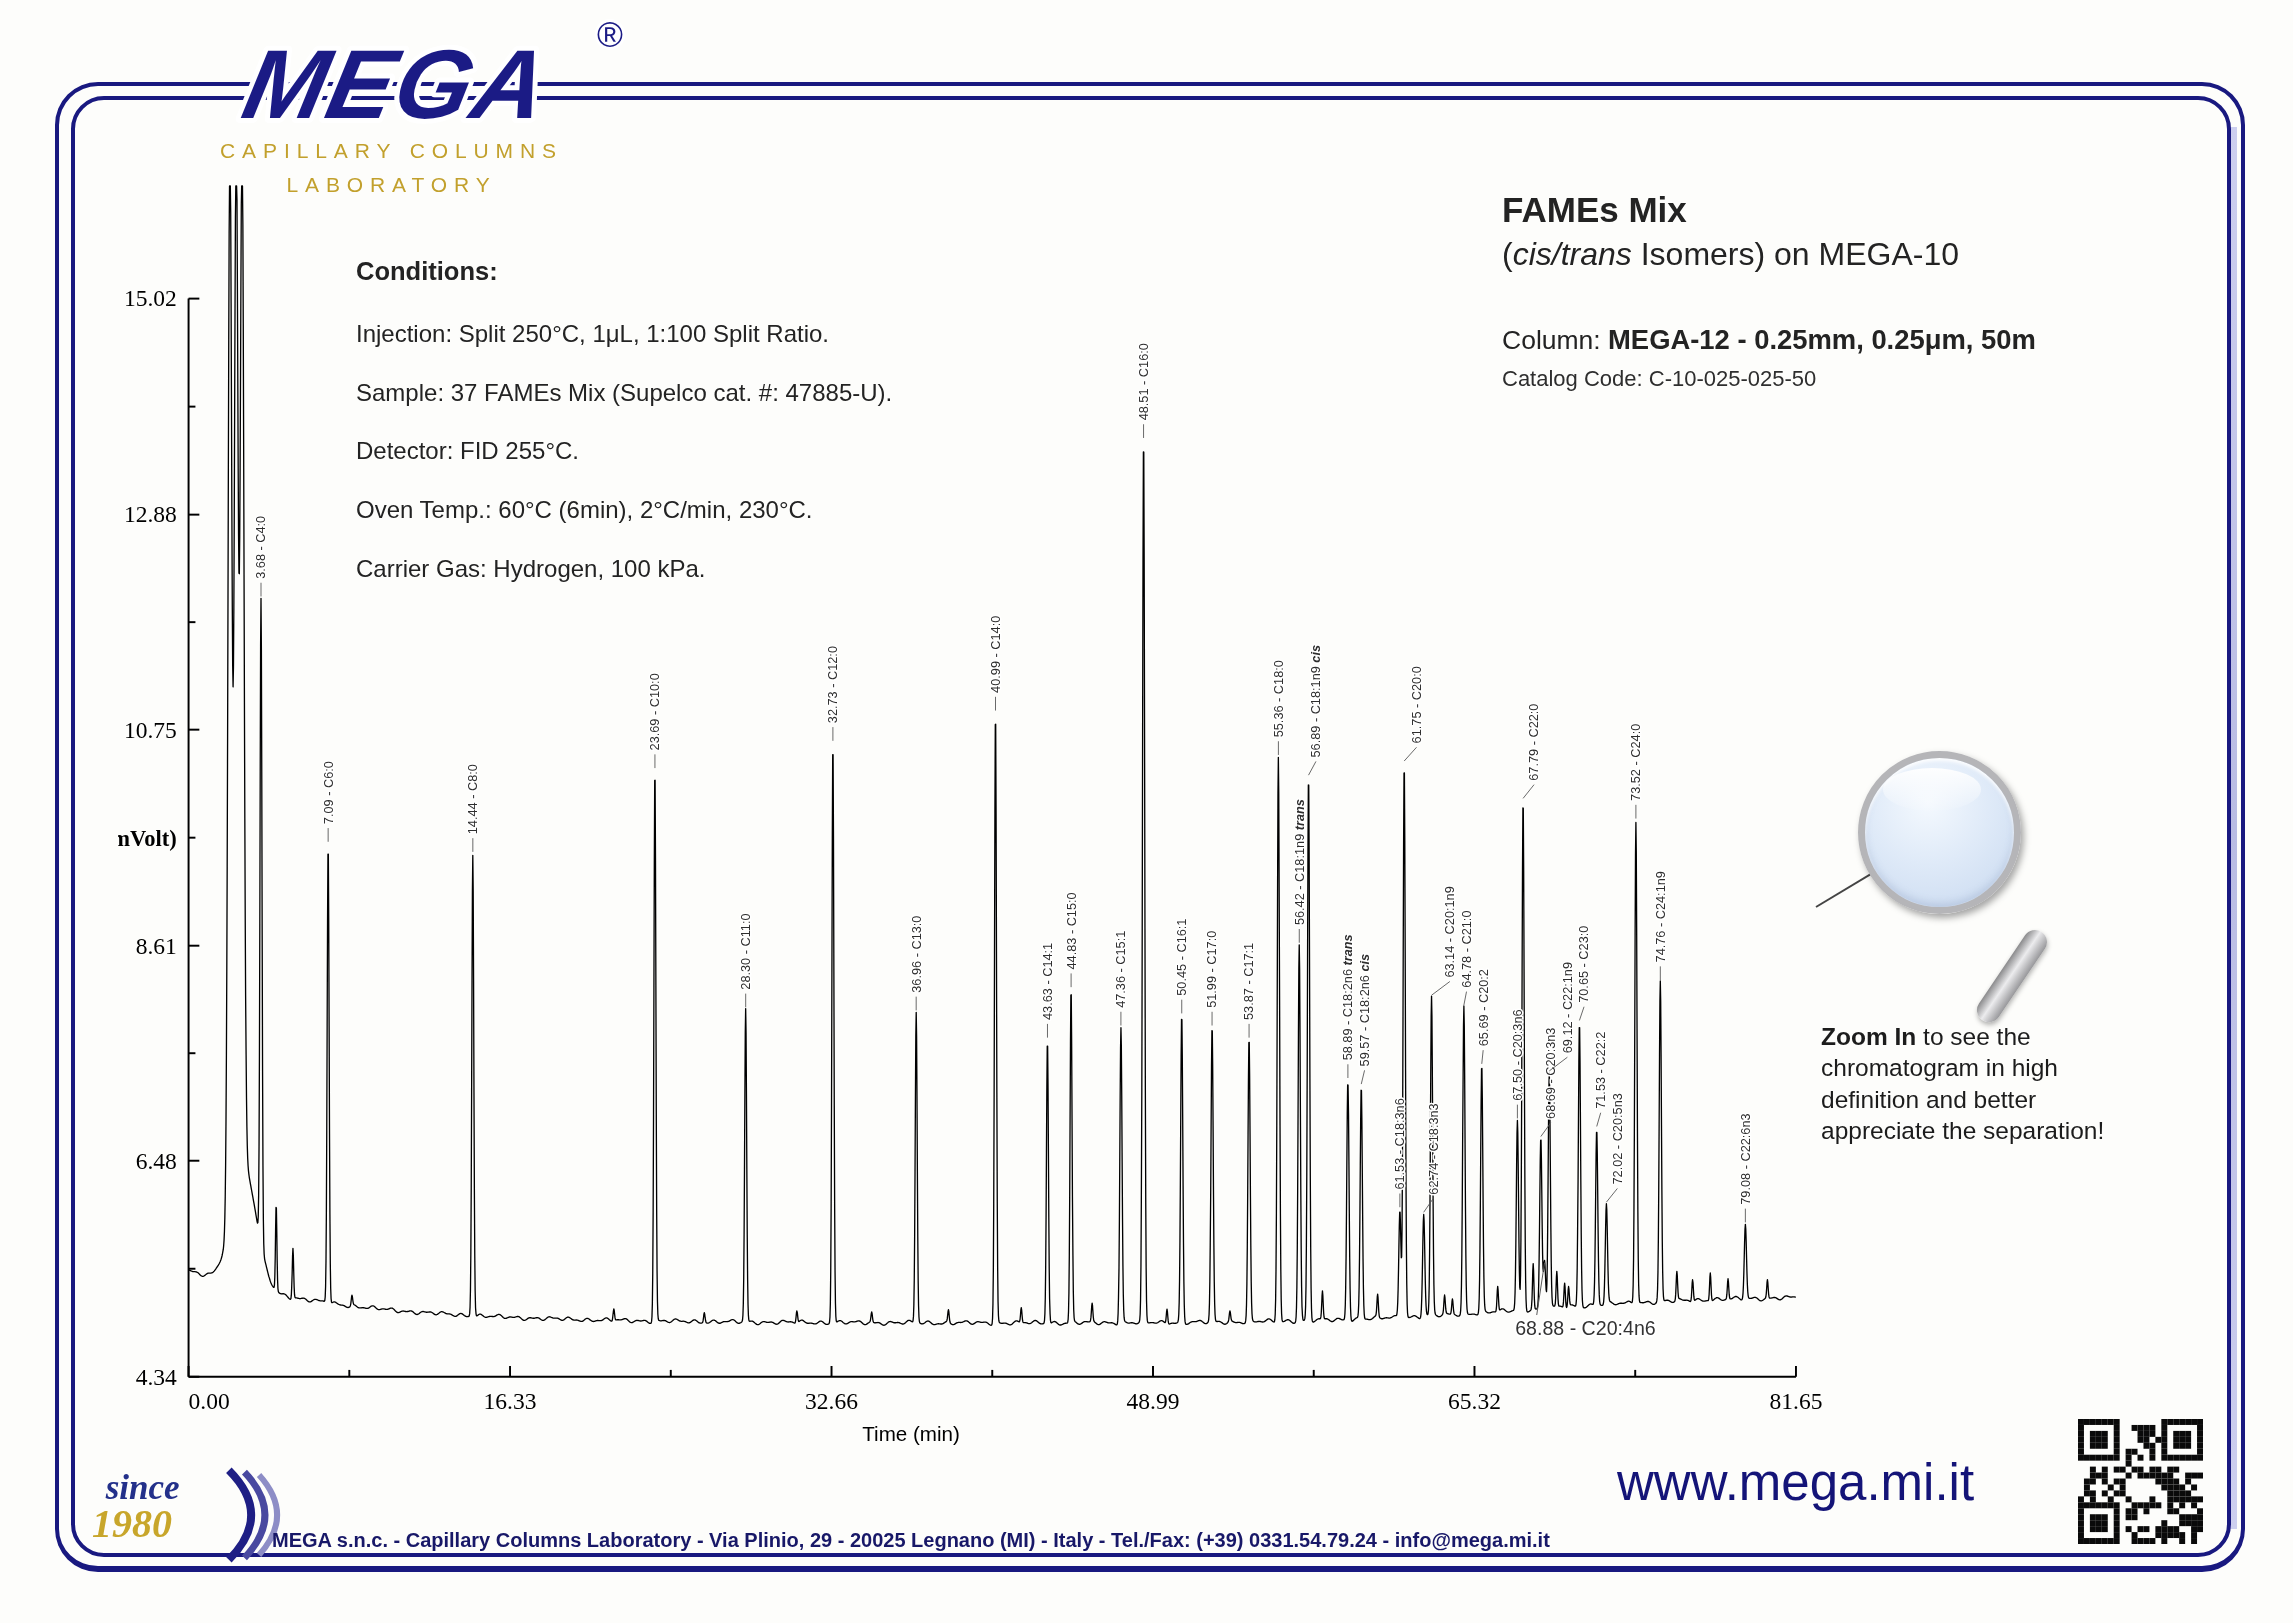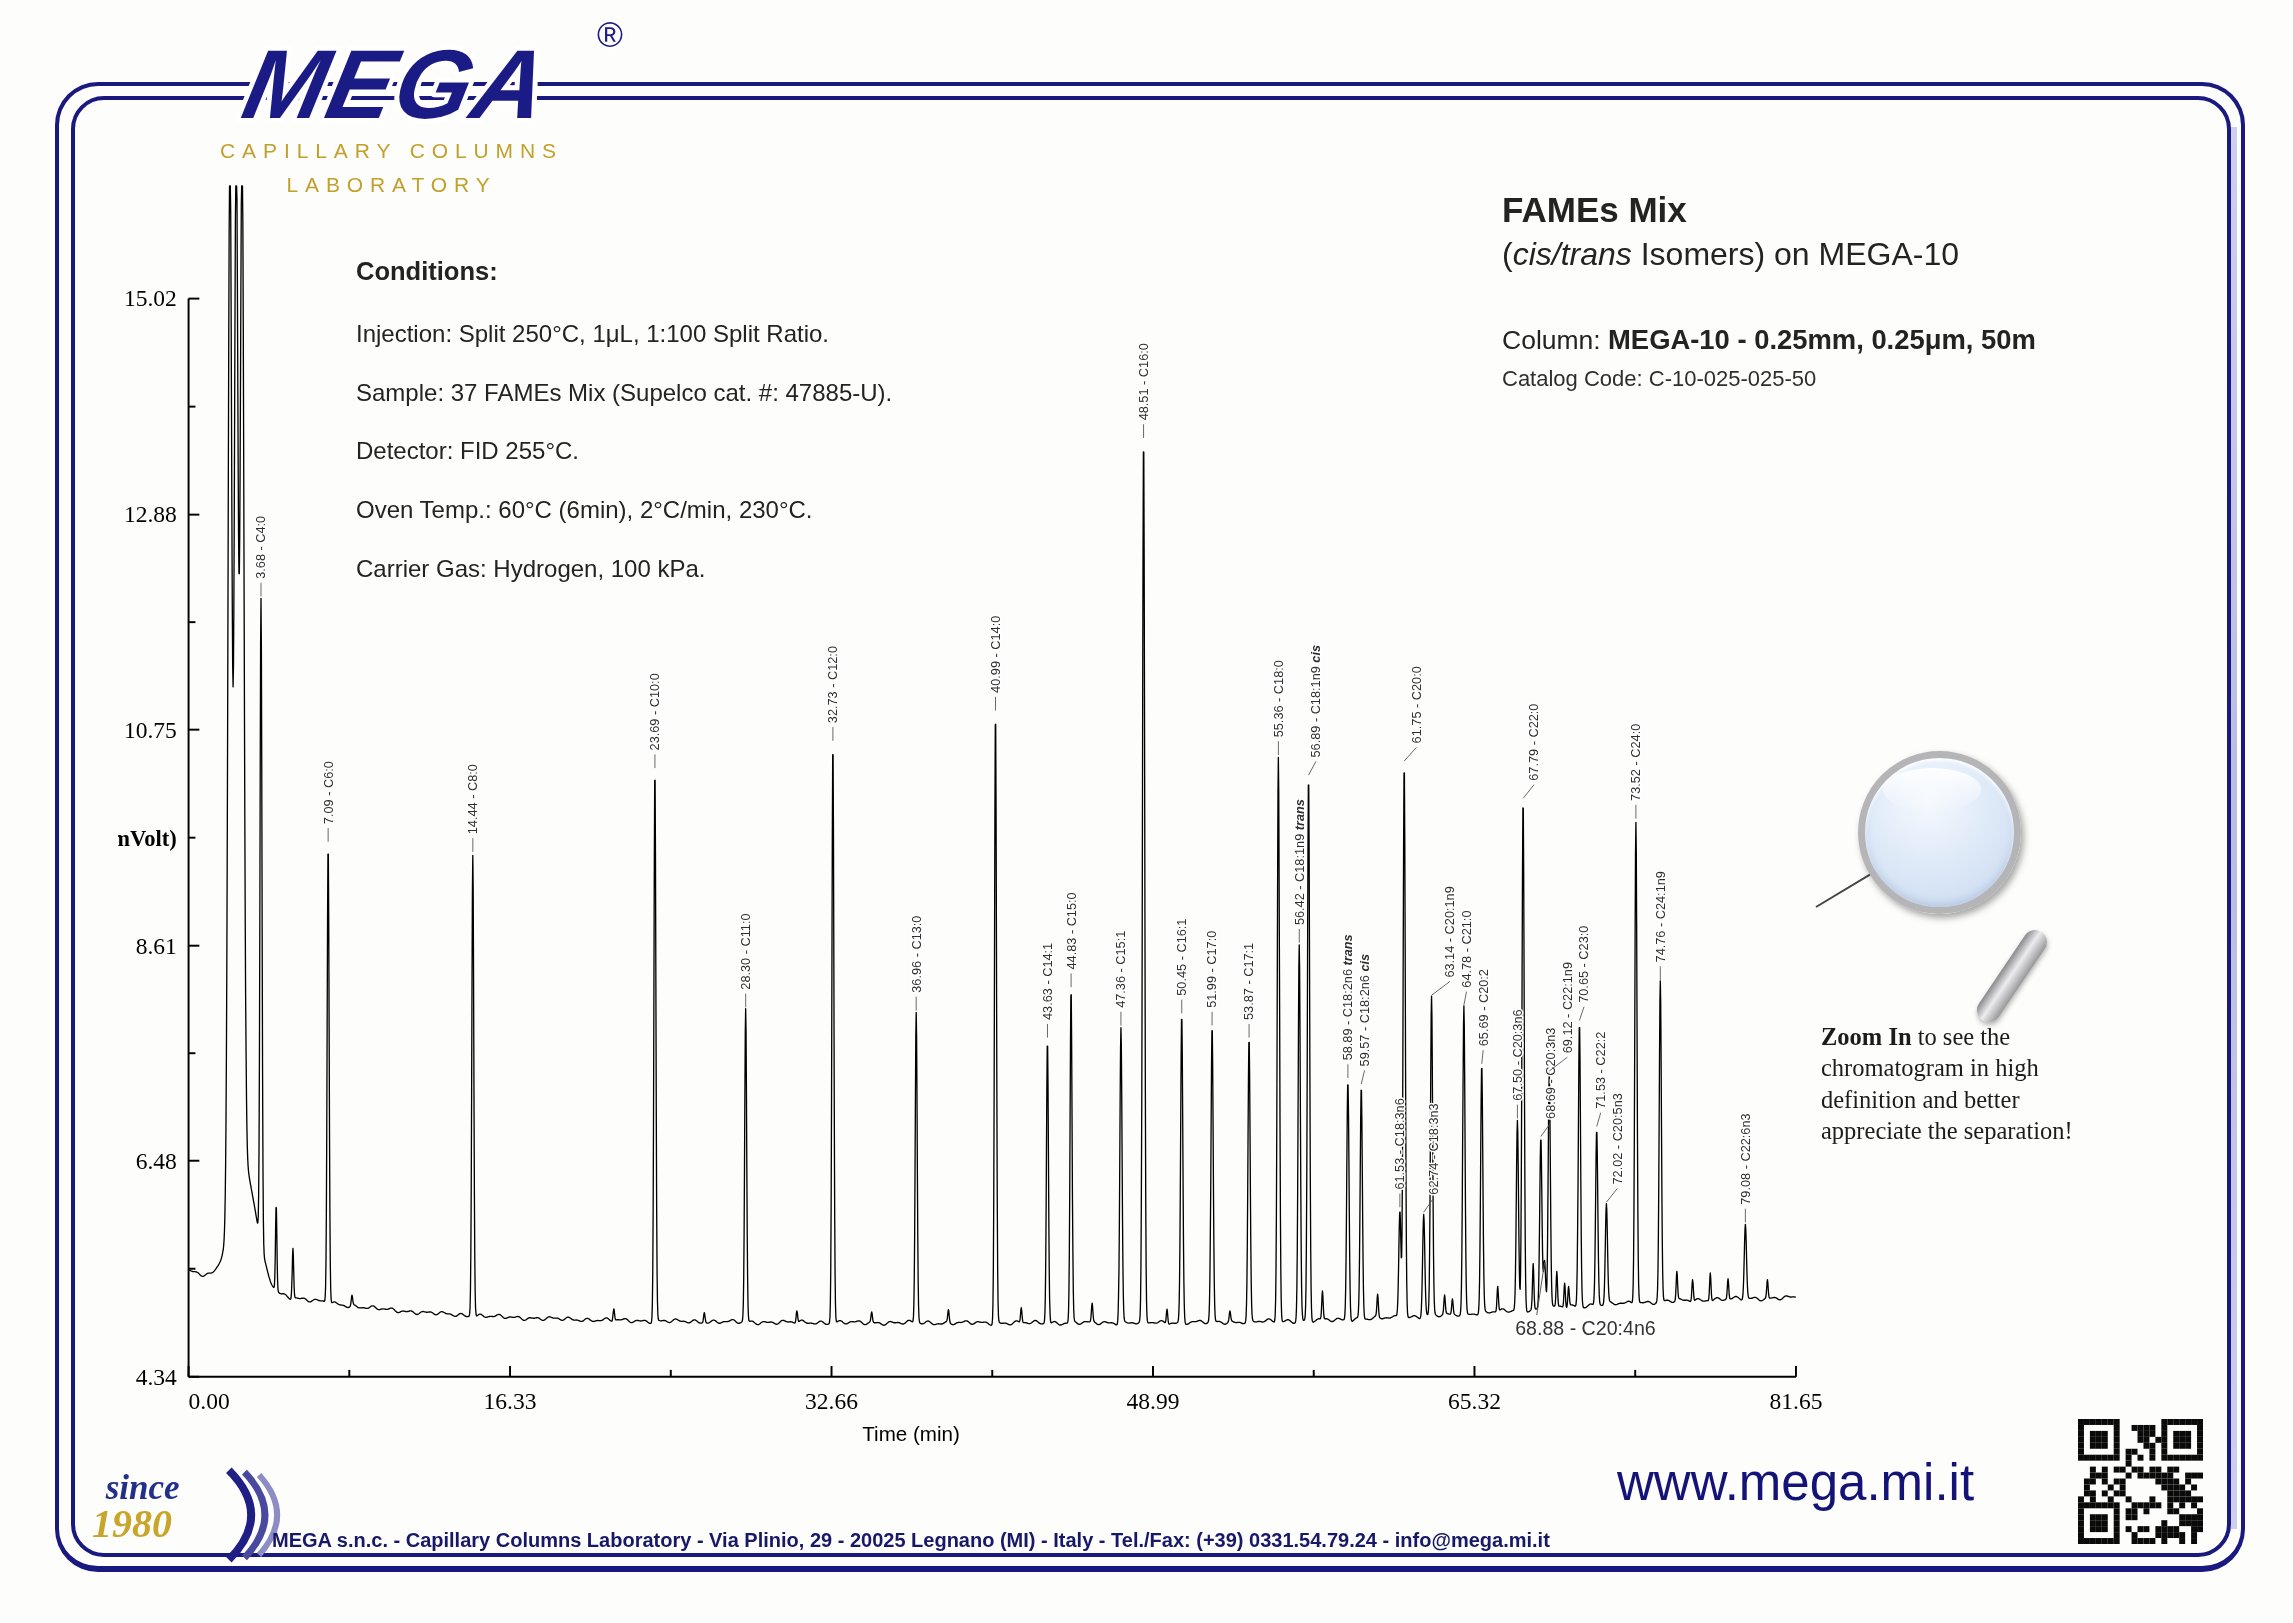--- a/index.html
+++ b/index.html
@@ -35,21 +35,21 @@
   .mag-handle{position:absolute;left:2000px;top:923px;width:23.5px;height:106px;border-radius:11.8px;
     background:linear-gradient(90deg,#8a8a8c,#ececee 45%,#97979a);transform:rotate(34deg);
     box-shadow:2px 2px 4.9px rgba(0,0,0,0.3);z-index:5;}
   .mag-lens{position:absolute;left:1858px;top:751px;width:149px;height:149px;border-radius:50%;
     border:7.8px solid #b5b5b8;z-index:6;
     background:radial-gradient(circle at 42% 30%,#f4f9fe 0%,#dfeaf8 45%,#c7d8ef 100%);
     box-shadow:2.9px 3.9px 7.8px rgba(0,0,0,0.35), inset 0 2.9px 3.9px rgba(255,255,255,0.95), inset 0 -3.9px 7.8px rgba(120,140,180,0.25);}
   .mag-glint{position:absolute;left:17.6px;top:9.8px;width:98px;height:43px;border-radius:50%;
     background:linear-gradient(180deg,rgba(255,255,255,0.95),rgba(255,255,255,0.05));}
   .zoomnote{position:absolute;left:1821px;top:1021px;width:296px;z-index:4;
-    font-size:24.5px;line-height:1.28;color:#1c1c1c;font-family:Liberation Serif, serif;}
+    font-size:24.5px;line-height:1.28;color:#1c1c1c;}
   .zoomnote b{font-weight:700;}
   
   .since-wrap{position:absolute;left:92px;top:1468px;z-index:4;font-family:"Liberation Serif",serif;}
   .since-top{font-style:italic;font-weight:700;font-size:35px;color:#23308a;margin-left:13.7px;}
   .since-year{font-style:italic;font-weight:700;font-size:40px;color:#c8a62b;margin-top:-7.8px;}
   #swoosh{position:absolute;left:223px;top:1466px;width:78px;height:98px;z-index:4;}
   .addr{position:absolute;left:272px;top:1521px;z-index:4;font-size:20px;font-weight:700;
     color:#181868;white-space:nowrap;margin-top:8px;}
   .site{position:absolute;left:1617px;top:1453px;z-index:4;font-size:51px;color:#141478;}
   #qr{position:absolute;left:2078px;top:1419px;width:125px;height:125px;z-index:4;}
@@ -76,21 +76,21 @@
     <div class="cond-line" style="top:63px;">Injection: Split 250°C, 1μL, 1:100 Split Ratio.</div>
     <div class="cond-line" style="top:122px;">Sample: 37 FAMEs Mix (Supelco cat. #: 47885-U).</div>
     <div class="cond-line" style="top:180px;">Detector: FID 255°C.</div>
     <div class="cond-line" style="top:239px;">Oven Temp.: 60°C (6min), 2°C/min, 230°C.</div>
     <div class="cond-line" style="top:298px;">Carrier Gas: Hydrogen, 100 kPa.</div>
   </div>
 
   <div class="titleblk">
     <div class="t1">FAMEs Mix</div>
     <div class="t2"><span>(</span><span class="it">cis/trans</span><span> Isomers) on MEGA-10</span></div>
-    <div class="t3"><span>Column: </span><b>MEGA-10 - 0.25mm, 0.25μm, 50m</b></div>
+    <div class="t3"><span>Column: </span><b>MEGA-12 - 0.25mm, 0.25μm, 50m</b></div>
     <div class="t4">Catalog Code: C-10-025-025-50</div>
   </div>
 
   <svg id="chrom" viewBox="0 0 1760 1320">
       <line x1="72" y1="124.96000000000004" x2="72" y2="1225" stroke="#000" stroke-width="2"></line>
       <line x1="72" y1="1225" x2="1712" y2="1225" stroke="#000" stroke-width="2"></line>
       <line x1="72" y1="1225" x2="72" y2="1214" stroke="#000" stroke-width="2"></line>
       <text x="72" y="1258" text-anchor="start" font-family="Liberation Serif, serif" font-size="24" fill="#000">0.00</text>
       <line x1="235.99999999999997" y1="1225" x2="235.99999999999997" y2="1218" stroke="#000" stroke-width="2"></line>
       <line x1="399.99999999999994" y1="1225" x2="399.99999999999994" y2="1214" stroke="#000" stroke-width="2"></line>

